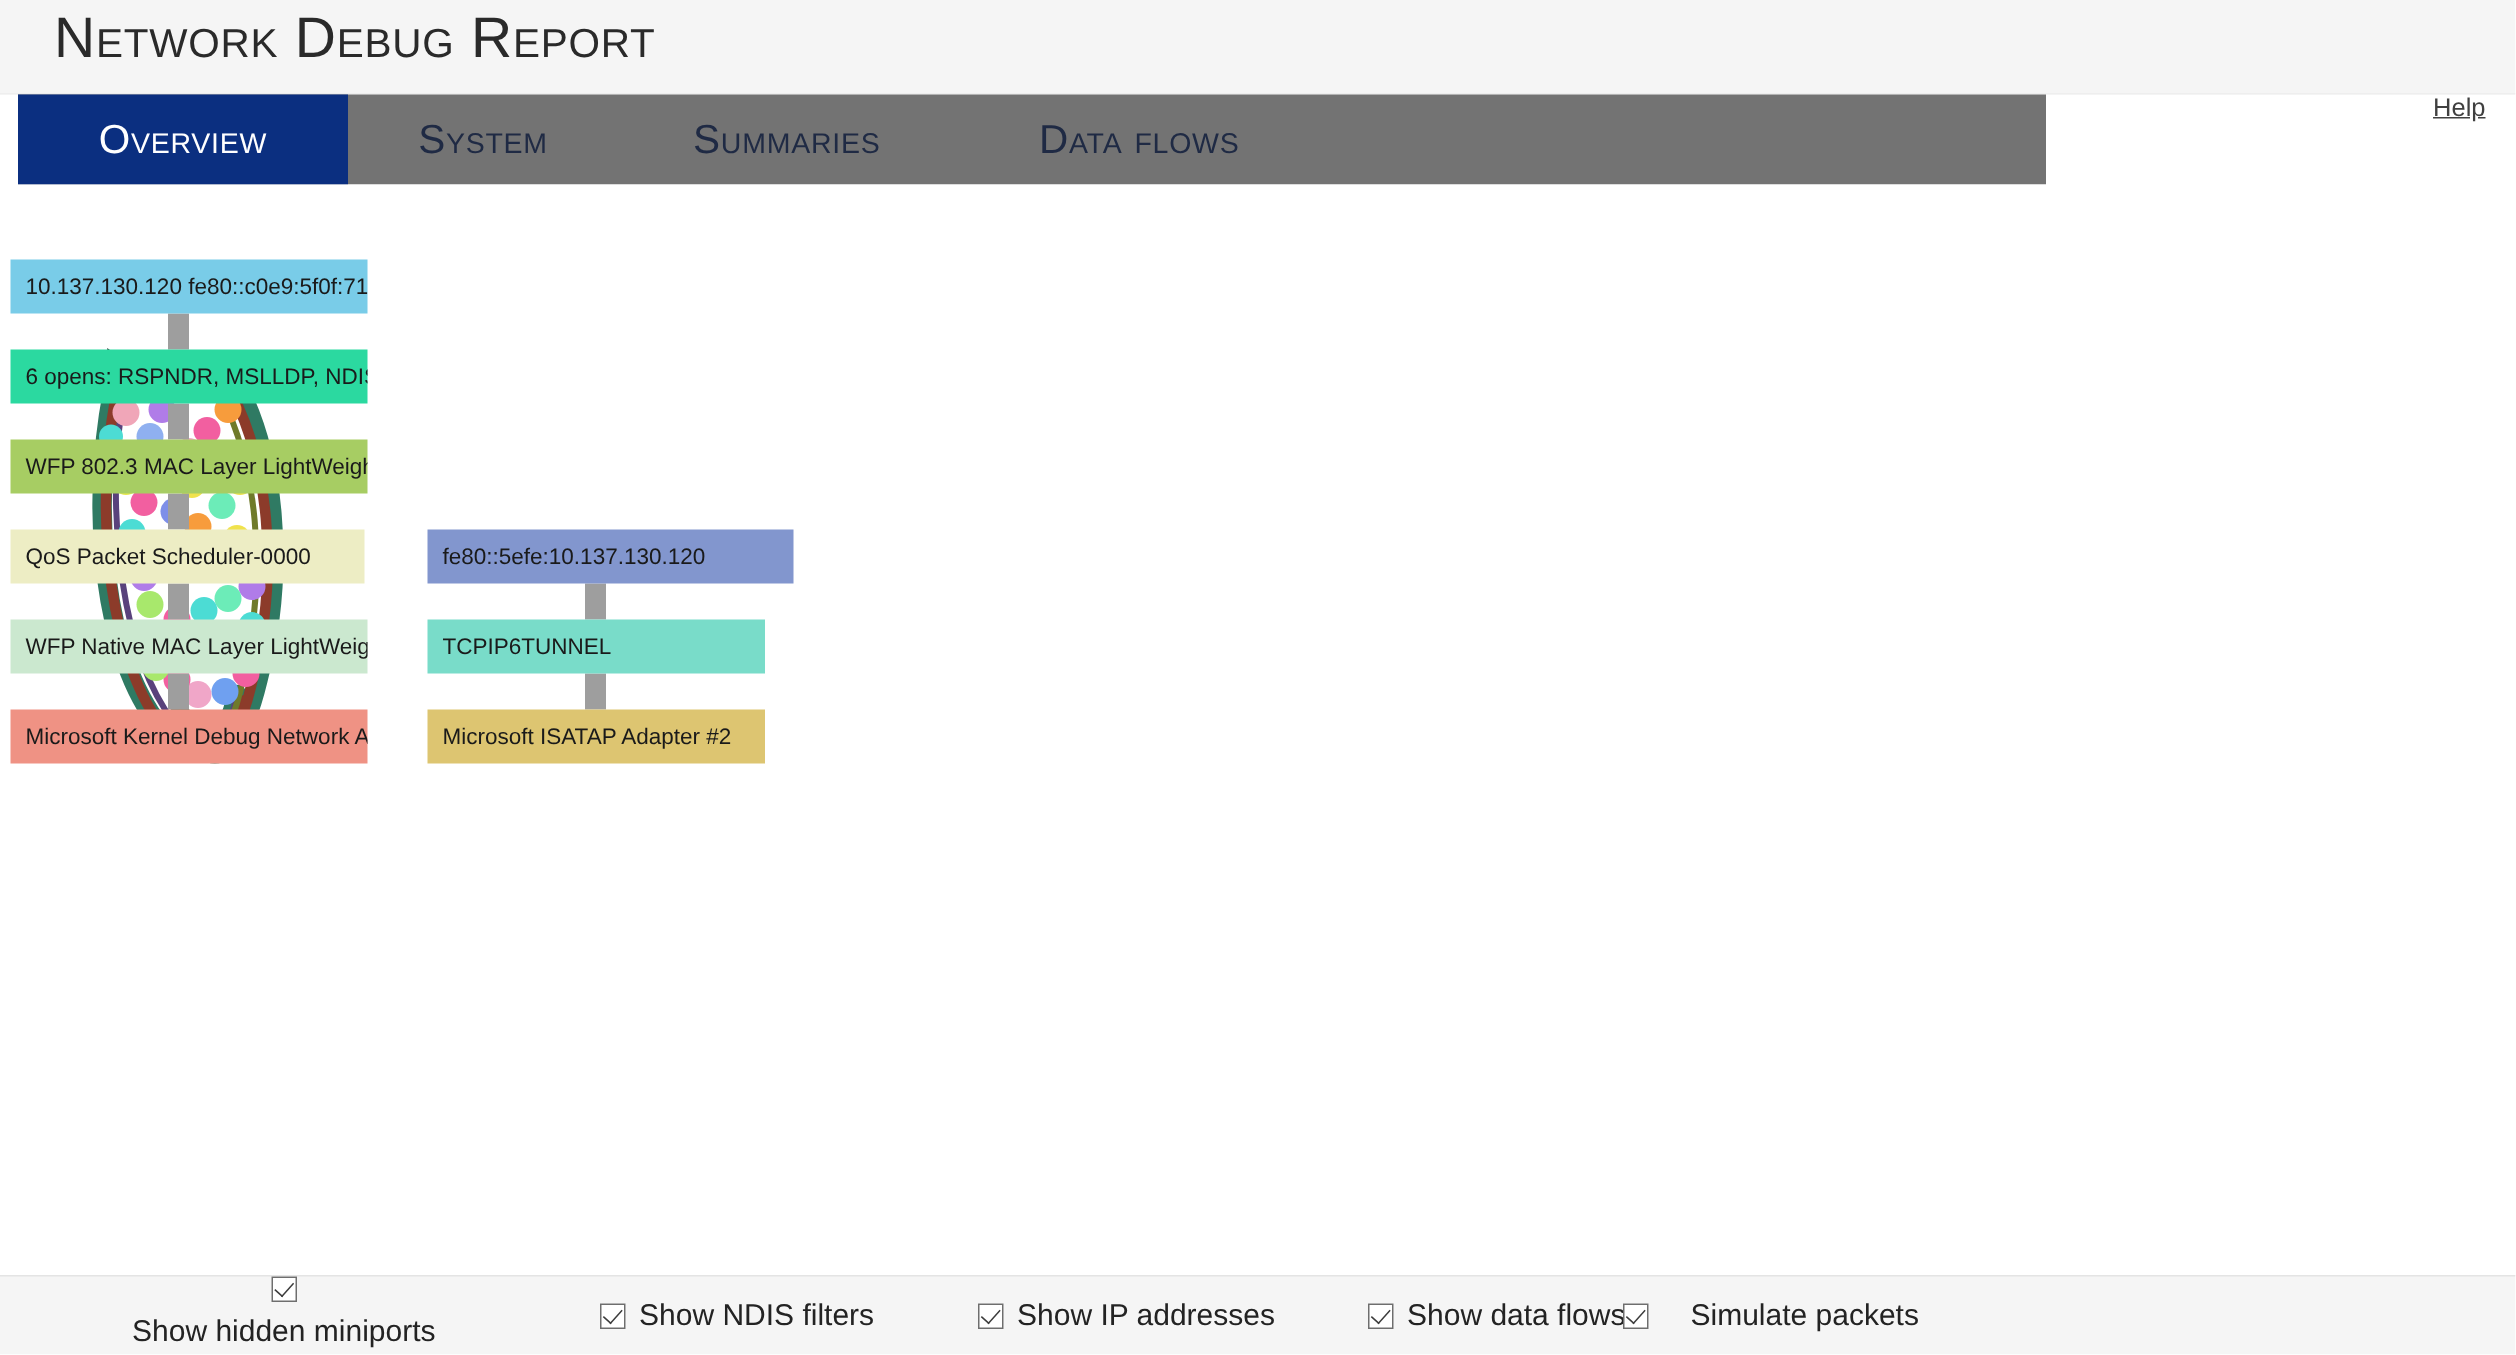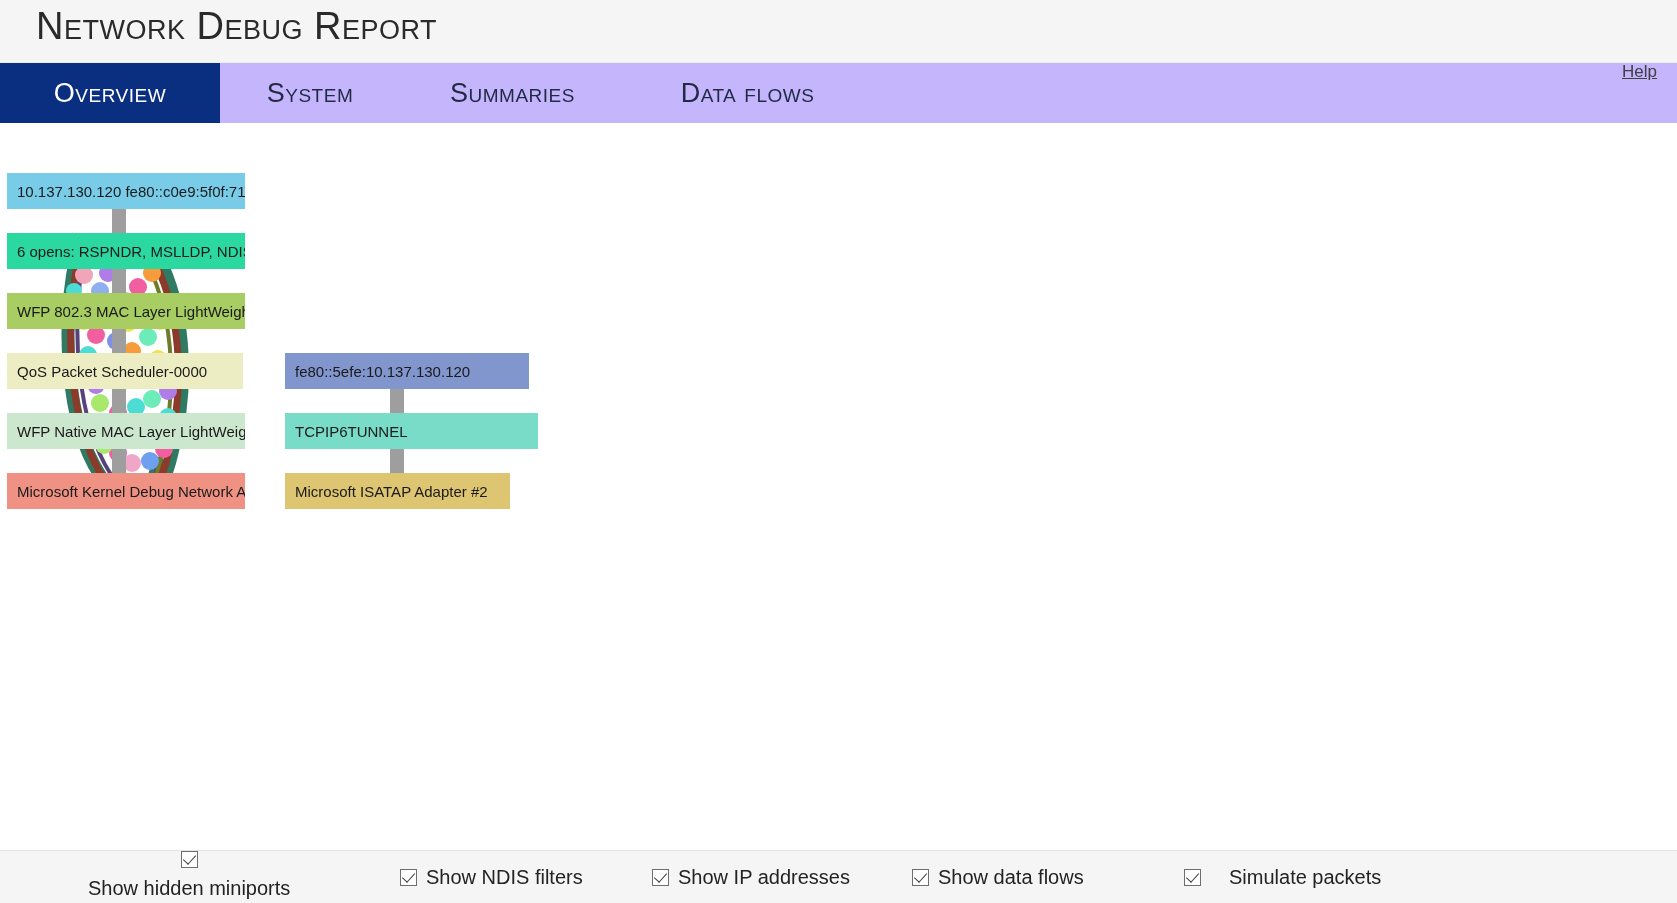--- a/index.html
+++ b/index.html
@@ -23,22 +23,22 @@
     font-size: 38px; font-weight: 300;
     font-variant: small-caps;
     letter-spacing: 0.5px;
     color: #2a2a2a;
     white-space: nowrap;
     text-align: center;
   }
 
   
   .tabstrip {
-    position: absolute; left: 0; top: 63px; width: 1677px; height: 60px;
-    background: #c4b5fd;
+    position: absolute; left: 12px; top: 63px; width: 1352px; height: 60px;
+    background: #737373;
   }
   .tab {
     position: absolute; top: 0; height: 60px;
     display: flex; align-items: center; justify-content: center;
     font-size: 27px; font-weight: 300;
     font-variant: small-caps;
     letter-spacing: 0.5px;
     color: #1f2a44;
     white-space: nowrap;
     cursor: pointer;
@@ -184,40 +184,40 @@
       <div class="connector" style="left: 112px; top: 326px; height: 24px;"></div>
       <div class="connector" style="left: 390px; top: 266px; height: 24px;"></div>
       <div class="connector" style="left: 390px; top: 326px; height: 24px;"></div>
       <div class="node" style="left: 7px; top: 50px; width: 238px; height: 36px; background: rgb(121, 204, 232);">10.137.130.120 fe80::c0e9:5f0f:71dd:9</div>
       <div class="node" style="left: 7px; top: 110px; width: 238px; height: 36px; background: rgb(43, 217, 160);">6 opens: RSPNDR, MSLLDP, NDISUIO</div>
       <div class="node" style="left: 7px; top: 170px; width: 238px; height: 36px; background: rgb(167, 205, 99);">WFP 802.3 MAC Layer LightWeight Fi</div>
       <div class="node" style="left: 7px; top: 230px; width: 236px; height: 36px; background: rgb(237, 237, 196);">QoS Packet Scheduler-0000</div>
       <div class="node" style="left: 7px; top: 290px; width: 238px; height: 36px; background: rgb(203, 232, 207);">WFP Native MAC Layer LightWeight</div>
       <div class="node" style="left: 7px; top: 350px; width: 238px; height: 36px; background: rgb(239, 146, 132);">Microsoft Kernel Debug Network Ad</div>
       <div class="node" style="left: 285px; top: 230px; width: 244px; height: 36px; background: rgb(130, 150, 206);">fe80::5efe:10.137.130.120</div>
-      <div class="node" style="left: 285px; top: 290px; width: 253px; height: 36px; background: rgb(121, 220, 201);">TCPIP6TUNNEL</div>
+      <div class="node" style="left: 285px; top: 290px; width: 225px; height: 36px; background: rgb(121, 220, 201);">TCPIP6TUNNEL</div>
       <div class="node" style="left: 285px; top: 350px; width: 225px; height: 36px; background: rgb(221, 197, 113);">Microsoft ISATAP Adapter #2</div>
     </div>
 
   <div class="optionbar" id="optionbar">
       <div class="opt" style="left: 88px; flex-direction: column;">
         <span class="cbox checked"></span>
         <span>Show hidden miniports</span>
       </div>
       <div class="opt" style="left: 400px;">
         <span class="cbox checked"></span>
         <span>Show NDIS filters</span>
       </div>
       <div class="opt" style="left: 652px;">
         <span class="cbox checked"></span>
         <span>Show IP addresses</span>
       </div>
       <div class="opt" style="left: 912px;">
         <span class="cbox checked"></span>
         <span>Show data flows</span>
       </div>
-      <div class="opt" style="left: 1184px; gap: 28px;">
+      <div class="opt" style="left: 1082px; gap: 28px;">
         <span class="cbox checked"></span>
         <span>Simulate packets</span>
       </div>
     </div>
 
 </div>
 
 </body></html>

